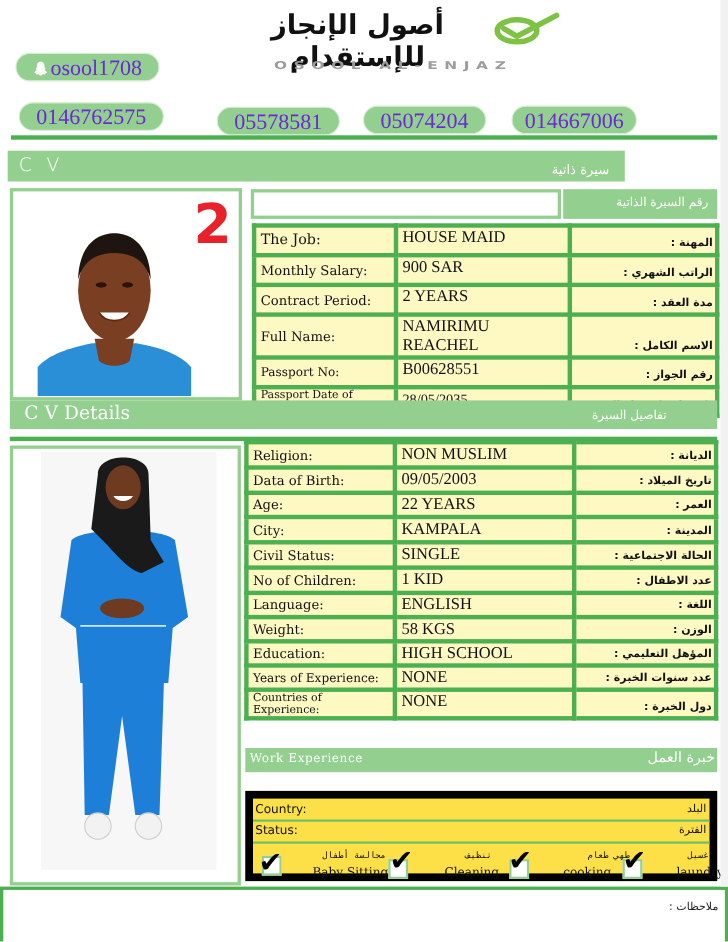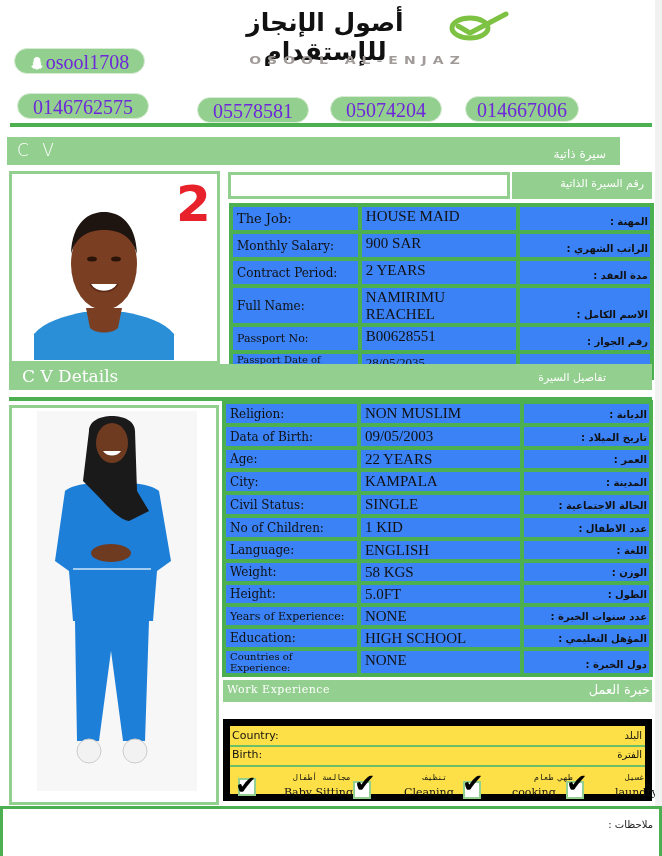--- a/index.html
+++ b/index.html
@@ -17,21 +17,21 @@
 
   .hr-green { background: #4caf50; height: 4px; }
 
   
   .bar { background: #93cf8e; color: #fff; }
   .bar .en { position: absolute; left: 10px; top: 0; }
   .bar .ar { position: absolute; right: 14px; direction: rtl; font-family: "DejaVu Sans", sans-serif; }
 
   
   table.grid { border-collapse: collapse; position: absolute; }
-  table.grid td { border: 4px solid #4caf50; background: #3b82f6; padding: 0 4px; vertical-align: middle; height: 27px; }
+  table.grid td { border: 4px solid #4caf50; background: #fef9c3; padding: 0 4px; vertical-align: middle; height: 27px; }
   table.grid td.label { font-family: "DejaVu Serif", serif; font-size: 12px; color: #111; }
   table.grid td.value { font-family: "Liberation Serif", serif; font-size: 15px; color: #111; vertical-align: top; padding-top: 1px; }
   table.grid td.ar { direction: rtl; font-family: "DejaVu Sans", sans-serif; font-weight: bold; font-size: 10px; text-align: right; padding-right: 2px; vertical-align: bottom; padding-bottom: 3px; }
 
   .photo-frame { border: 3px solid #93cf8e; background: #fff; }
   .badge-num { font-family: "DejaVu Sans", sans-serif; font-weight: bold; font-size: 50px; color: #e8222a; }
 
   .we-table { border: 7px solid #000000; background: #fde047; }
   .we-row { position: absolute; left: 0; right: 0; border-bottom: 2px solid #6cbf68; font-family: "DejaVu Sans", sans-serif; font-size: 11px; }
   .we-row .l { position: absolute; left: 2px; top: 1px; }
@@ -59,21 +59,21 @@
   </svg><span>osool1708</span>
 </div>
 
 <div class="abs pill" style="left:17px; top:93px; width:132px;">0146762575</div>
 <div class="abs pill" style="left:197px; top:97px; width:112px; top:97px;">05578581</div>
 <div class="abs pill" style="left:330px; top:96px; width:112px;">05074204</div>
 <div class="abs pill" style="left:465px; top:96px; width:114px;">014667006</div>
 
 <div class="abs hr-green" style="left:10px; top:123px; width:642px;"></div>
 
-<div class="abs bar" style="left:7px; top:137px; width:613px; height:28px;">
+<div class="abs bar" style="left:7px; top:137px; width:561px; height:28px;">
   <span class="en" style="font-family:'DejaVu Sans',sans-serif; font-size:17px; top:3px; letter-spacing:4px; font-weight:300;">C V</span>
   <span class="ar" style="font-size:12px; top:10px; letter-spacing:2px;">سيرة ذاتية</span>
 </div>
 
 <div class="abs photo-frame" style="left:9px; top:171px; width:211px; height:193px;">
   <svg style="position:absolute; left:22px; top:30px;" width="140" height="156" viewBox="0 0 140 156">
     <path d="M0 156 L0 130 C10 118 30 112 50 108 L90 108 C112 112 130 118 140 130 L140 156 Z" fill="#2a8fd6"></path>
     <path d="M52 104 L88 104 L84 124 C78 130 62 130 56 124 Z" fill="#7a3e22"></path>
     <ellipse cx="70" cy="60" rx="33" ry="46" fill="#7a3e22"></ellipse>
     <path d="M37 50 C38 18 55 8 70 8 C85 8 102 18 103 50 C98 32 85 26 70 26 C55 26 42 32 37 50 Z" fill="#1e1510"></path>
@@ -199,54 +199,49 @@
         <td class="label" style="height:21px;">Language:</td>
         <td class="value" style="height:21px;">ENGLISH</td>
         <td class="ar" style="height:21px;">اللغة :</td>
       </tr>
     <tr>
         <td class="label" style="height:21px;">Weight:</td>
         <td class="value" style="height:21px;">58 KGS</td>
         <td class="ar" style="height:21px;">الوزن :</td>
       </tr>
     <tr>
-        <td class="label" style="height:21px;">Height:</td>
-        <td class="value" style="height:21px;">5.0FT</td>
-        <td class="ar" style="height:21px;">الطول :</td>
+        <td class="label" style="height:22px;">Education:</td>
+        <td class="value" style="height:22px;">HIGH SCHOOL</td>
+        <td class="ar" style="height:22px;">المؤهل التعليمي :</td>
       </tr>
     <tr>
         <td class="label" style="height:22px; font-size:11px;">Years of Experience:</td>
         <td class="value" style="height:22px;">NONE</td>
         <td class="ar" style="height:22px;">عدد سنوات الخبرة :</td>
-      </tr>
-    <tr>
-        <td class="label" style="height:22px;">Education:</td>
-        <td class="value" style="height:22px;">HIGH SCHOOL</td>
-        <td class="ar" style="height:22px;">المؤهل التعليمي :</td>
       </tr>
     <tr>
         <td class="label" style="height:23px; font-size:10px;">Countries of Experience:</td>
         <td class="value" style="height:23px;">NONE</td>
         <td class="ar" style="height:23px;">دول الخبرة :</td>
       </tr>
   </tbody>
 </table>
 
 <div class="abs bar" style="left:223px; top:680px; width:429px; height:22px;">
   <span class="en" style="left:4px; top:3px; font-family:'DejaVu Serif',serif; font-size:11px; letter-spacing:0.5px;">Work Experience</span>
   <span class="ar" style="right:2px; top:2px; font-size:13px;">خبرة العمل</span>
 </div>
 
 <div class="abs we-table" style="left:223px; top:719px; width:429px; height:82px;">
   <div class="we-row" style="top:2px; height:19px;">
     <span class="l">Country:</span>
     <span class="r">البلد</span>
   </div>
   <div class="we-row" style="top:21px; height:20px;">
-    <span class="l">Birth:</span>
+    <span class="l">Status:</span>
     <span class="r">الفترة</span>
   </div>
 
   <div class="abs" style="left:0; top:42px; width:423px; height:36px;">
 
     <div class="cb" style="left:8px; top:10px;"></div>
     <div class="tick" style="left:5px; top:4px;">✔</div>
     <div class="skill-ar" style="left:63px; top:5px;">مجالسة أطفال</div>
     <div class="skill-en" style="left:54px; top:18px;">Baby Sitting</div>
 

